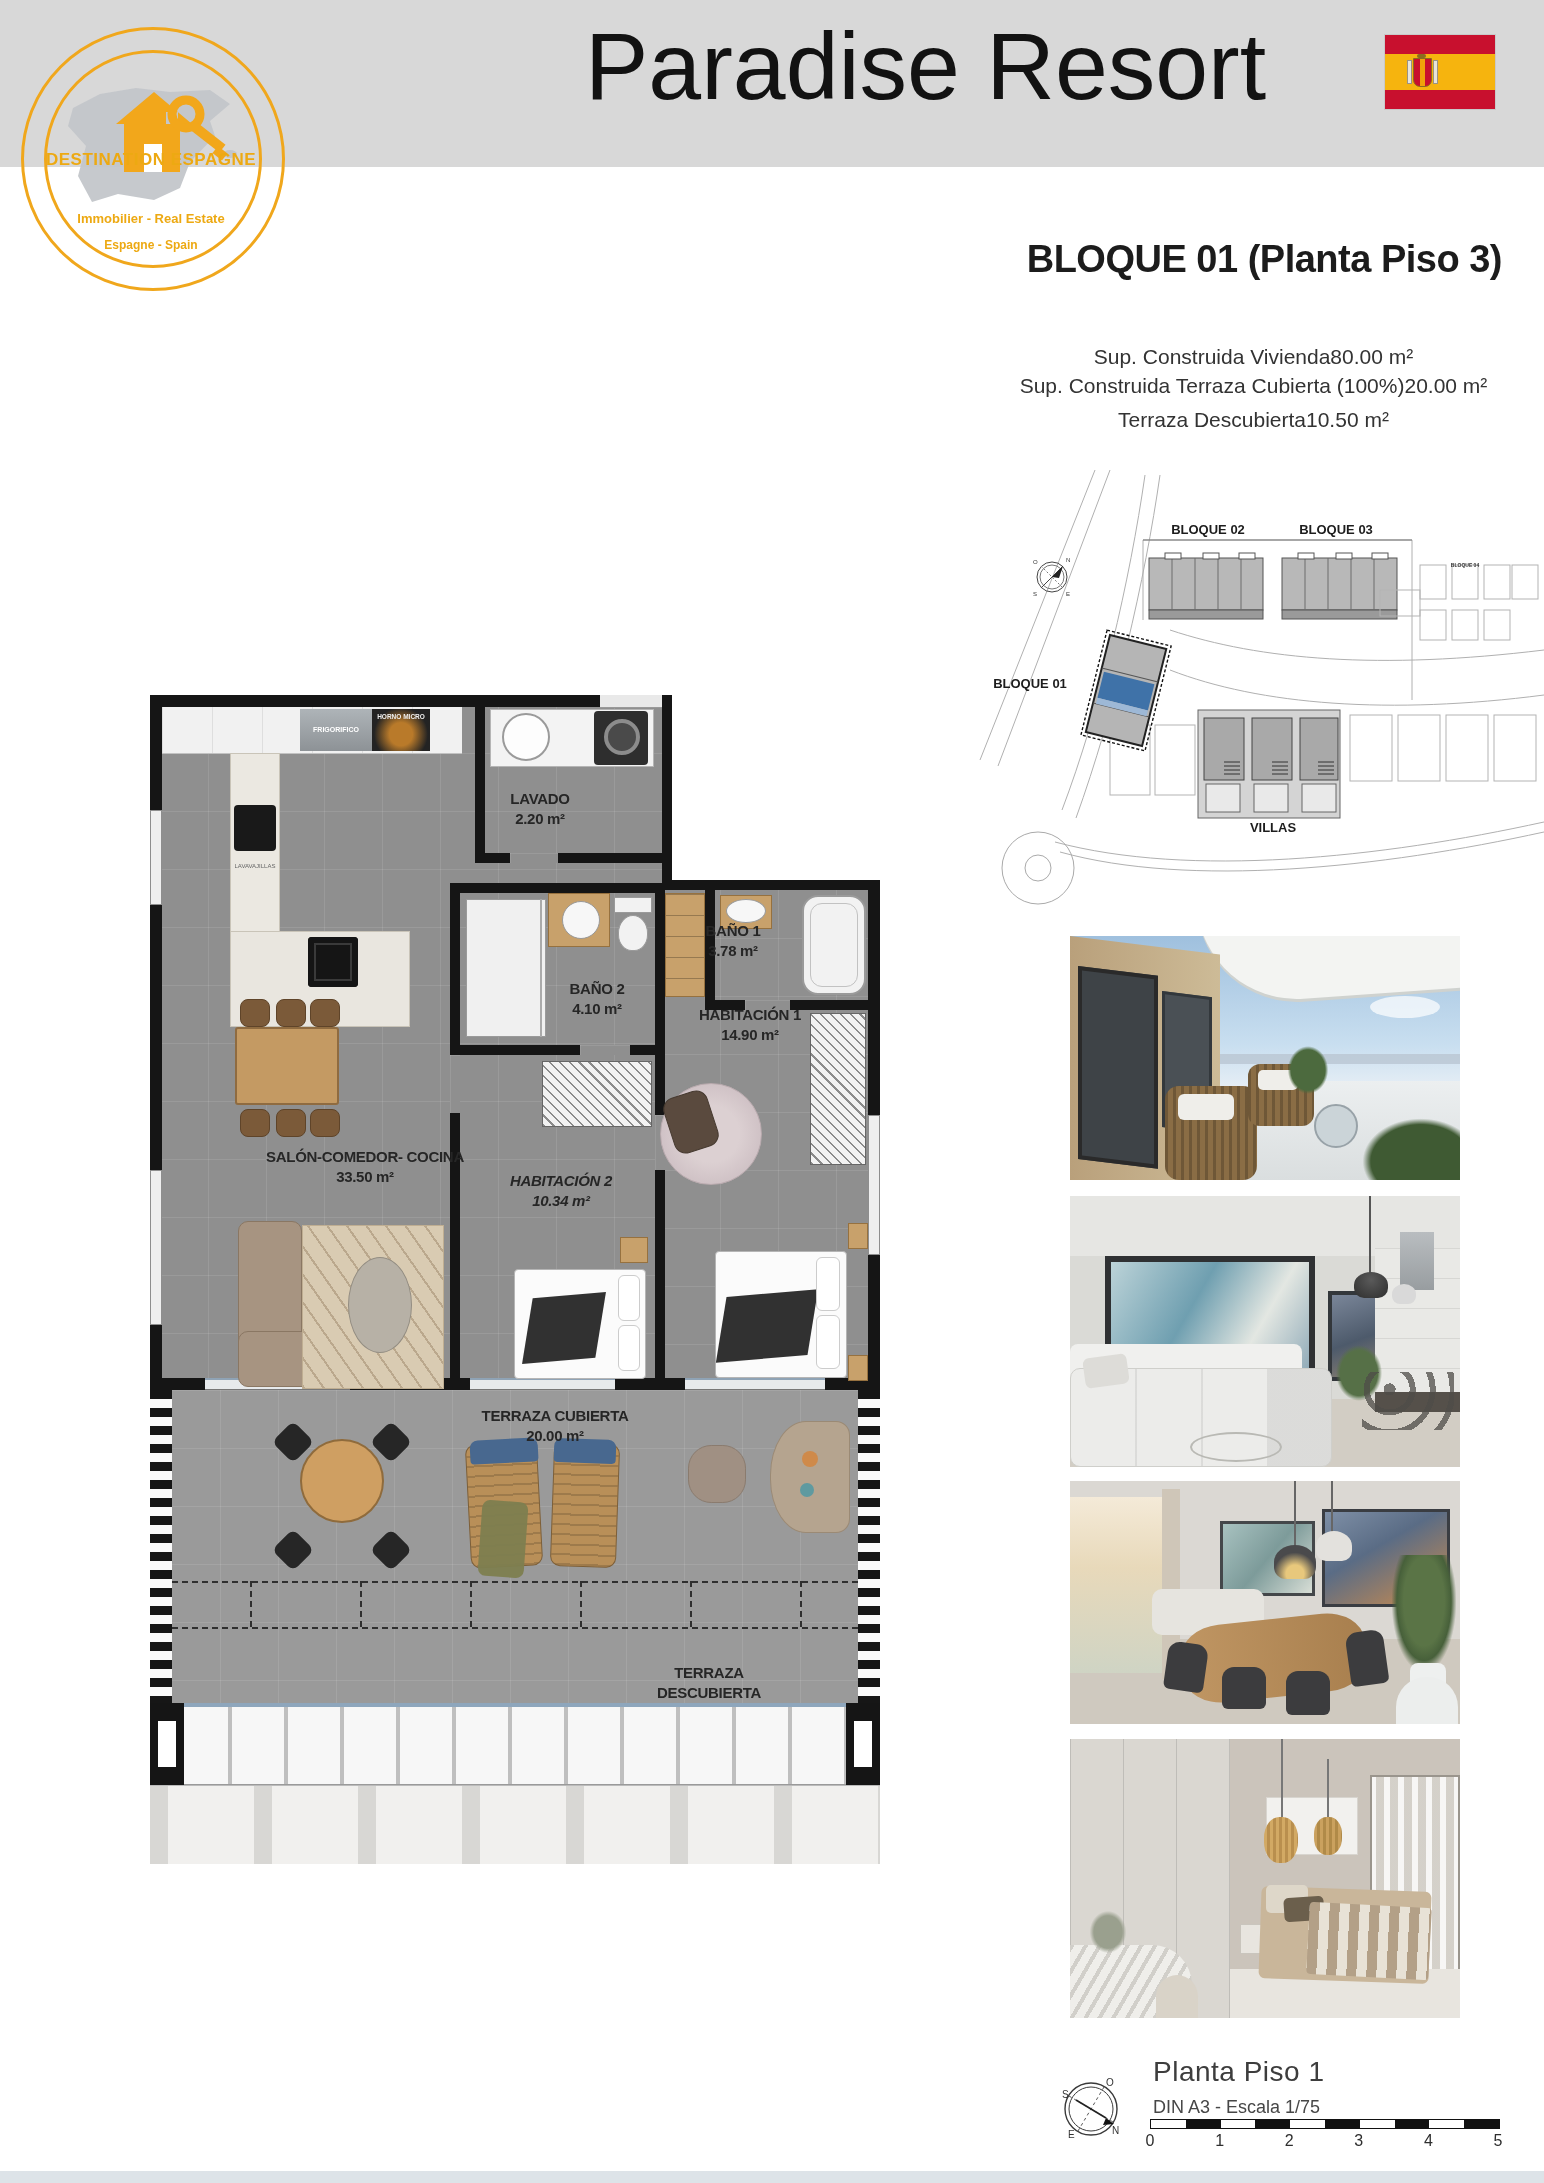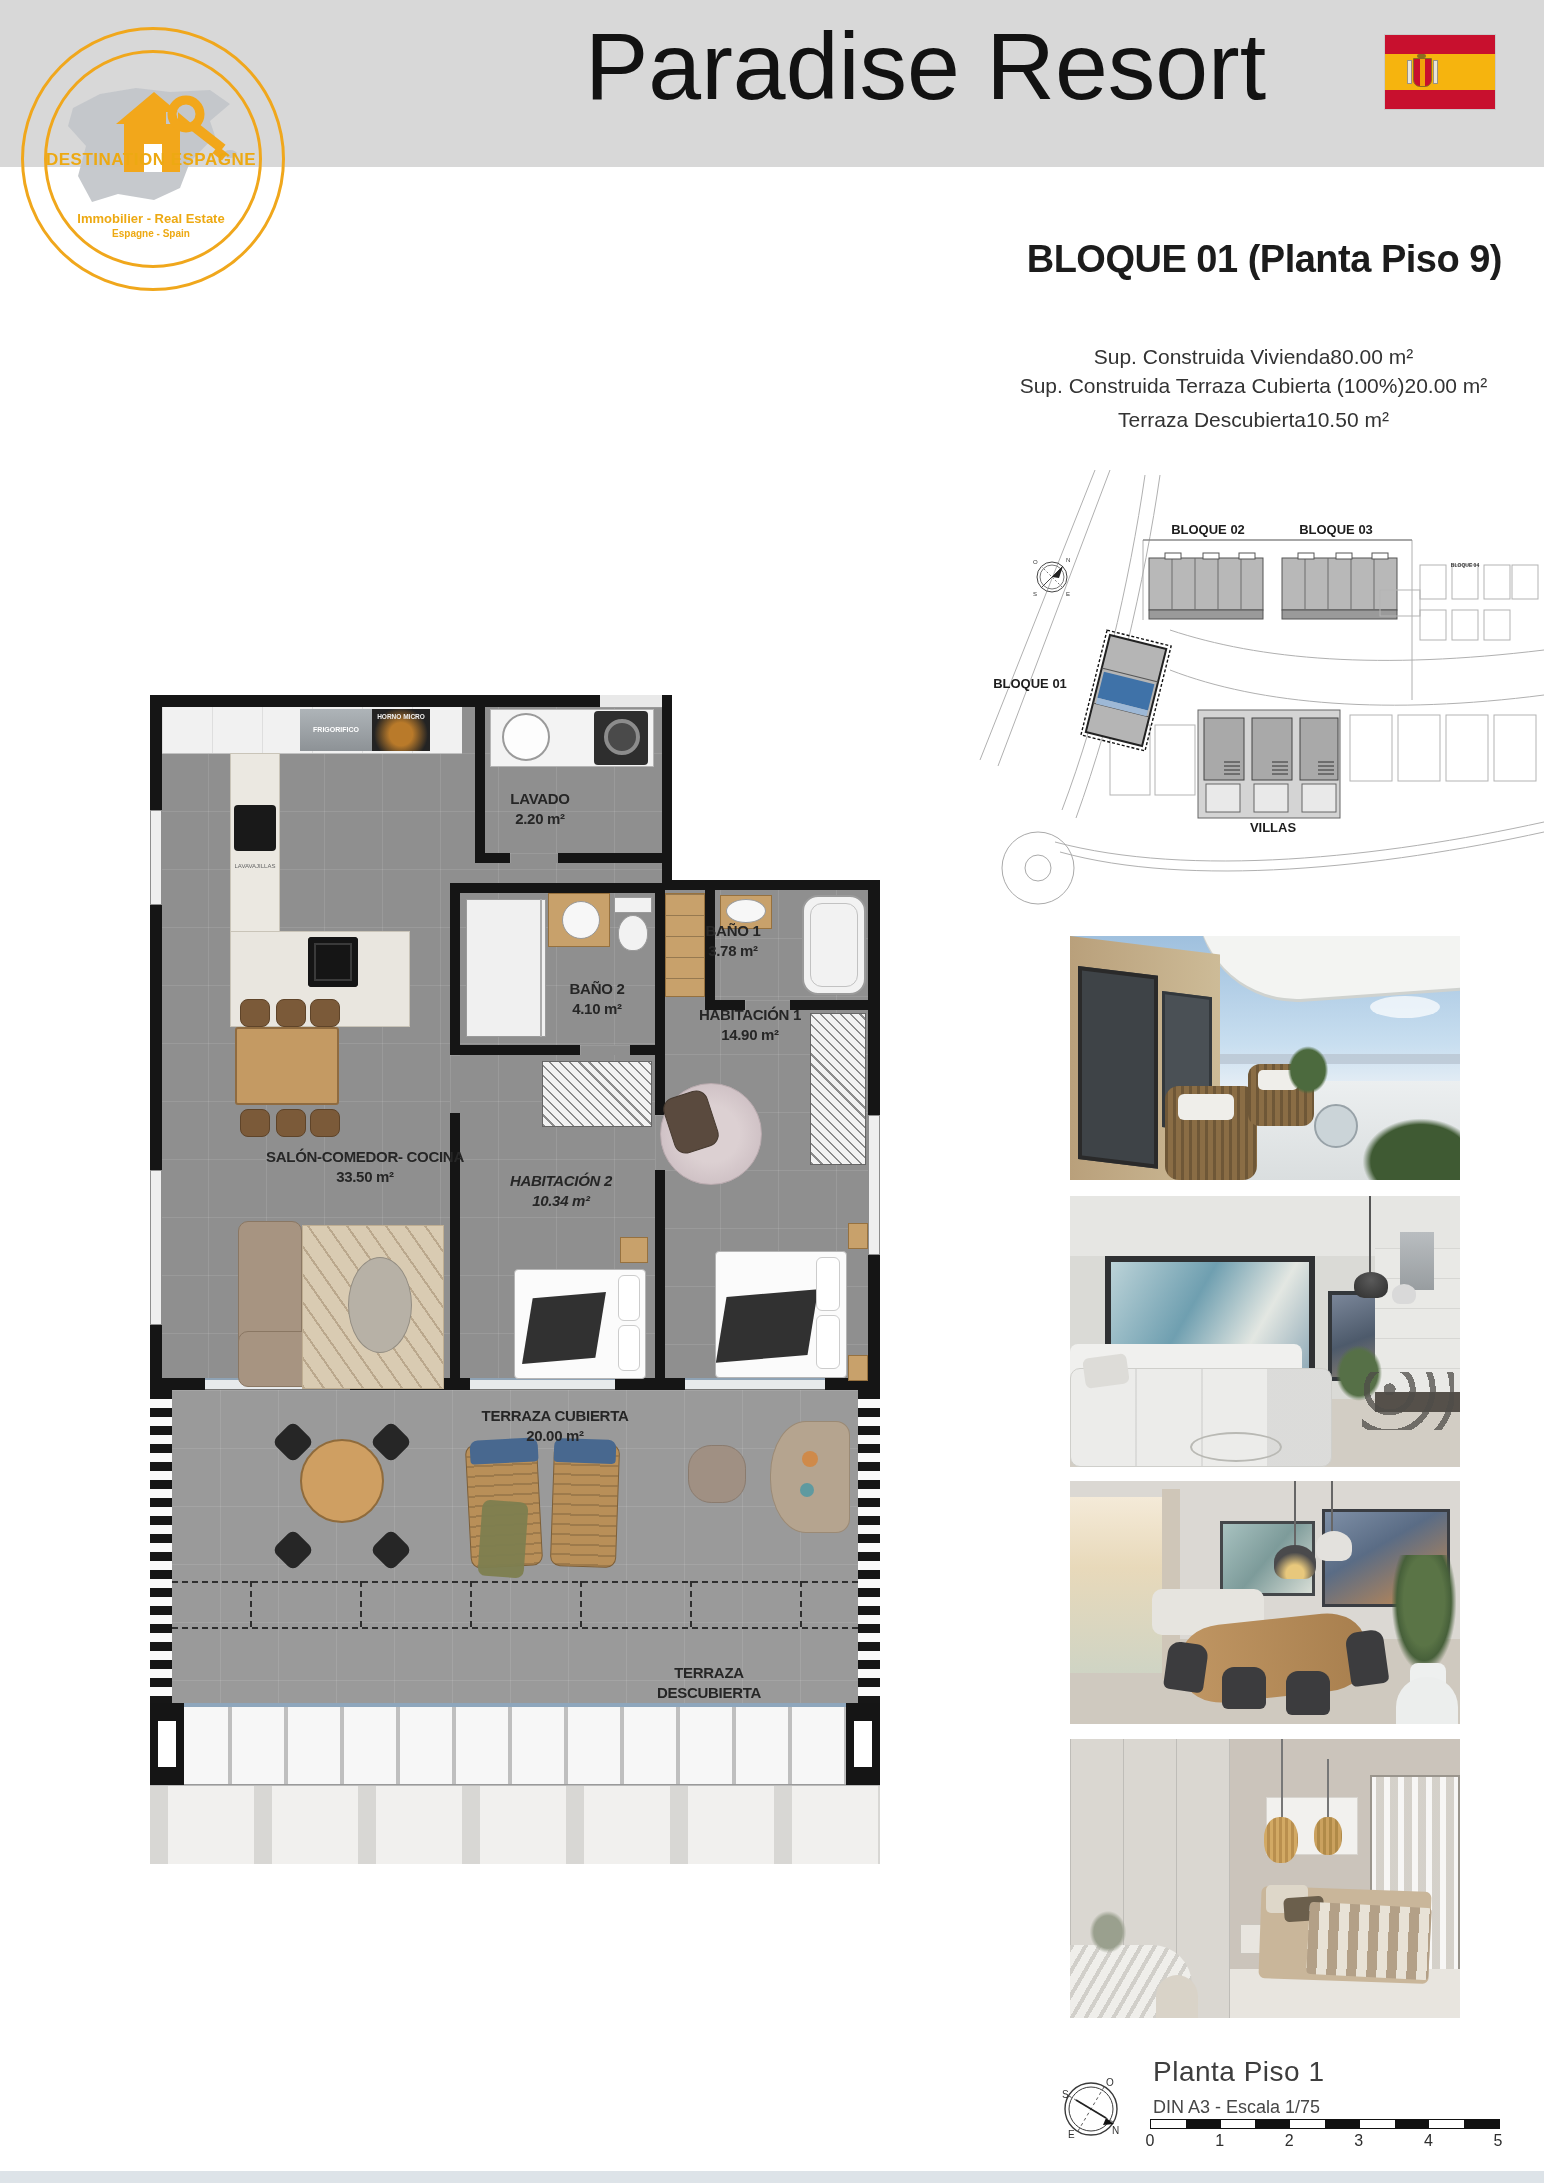--- a/index.html
+++ b/index.html
@@ -12,21 +12,21 @@
   .flag{left:1385px;top:35px;width:110px;height:74px;box-shadow:0 0 0 1px #c9c9c9;}
   .flag .r{width:110px;height:19px;background:#c8102e;}
   .flag .y{width:110px;height:36px;background:#f6b40e;position:relative;}
   .emblem{position:absolute;left:28px;top:4px;width:17px;height:27px;background:linear-gradient(90deg,#c8102e 0 34%,#f0a30a 34% 66%,#c8102e 66%);border:1px solid #8a6d1f;border-radius:0 0 7px 7px;}
   .emblem:before{content:"";position:absolute;left:3px;top:-5px;width:9px;height:4px;background:#8a6d1f;border-radius:2px;}
   .pillar{position:absolute;top:6px;width:3px;height:22px;background:#e8e4da;border:1px solid #9a9384;}
   .ringO{left:21px;top:27px;width:258px;height:258px;border:3px solid #f0a71c;border-radius:50%;}
   .ringI{left:44px;top:50px;width:212px;height:212px;border:3px solid #f0a71c;border-radius:50%;}
   .logo-brand{left:31px;top:150px;width:240px;text-align:center;font-weight:bold;font-size:17px;color:#eda912;letter-spacing:.5px;}
   .logo-tag{left:31px;top:211px;width:240px;text-align:center;font-weight:bold;font-size:13px;color:#eda912;}
-  .logo-sub{left:31px;top:228px;width:240px;text-align:center;font-weight:bold;font-size:10px;color:#eda912;}
+  .logo-sub{left:31px;top:238px;width:240px;text-align:center;font-weight:bold;font-size:12px;color:#eda912;}
   
   .bloque-heading{right:42px;top:238px;font-size:38px;font-weight:bold;color:#1c1c1c;white-space:nowrap;letter-spacing:-.5px;}
   .stable{left:1014px;top:342px;width:479px;font-size:21px;color:#333;}
   .stable .row{height:29px;line-height:29px;display:flex;justify-content:center;}
   .stable .row.b{font-weight:bold;color:#222;}
   .stable .row.last{margin-top:5px;}
   
   .fp{left:150px;top:695px;width:730px;height:1168px;}
   .floor{background-color:#8f8f8f;background-image:linear-gradient(rgba(255,255,255,.10) 1px,transparent 1px),linear-gradient(90deg,rgba(255,255,255,.10) 1px,transparent 1px);background-size:58px 58px;}
   .tfloor{background-color:#9a9a9a;background-image:linear-gradient(rgba(255,255,255,.10) 1px,transparent 1px),linear-gradient(90deg,rgba(255,255,255,.10) 1px,transparent 1px);background-size:58px 58px;}
@@ -84,21 +84,21 @@
     <g>
       <circle cx="128" cy="38" r="14" fill="none" stroke="#f2a71b" stroke-width="9"></circle>
       <rect x="136" y="44" width="40" height="10" fill="#f2a71b" transform="rotate(38 136 44)"></rect>
       <rect x="160" y="70" width="12" height="9" fill="#f2a71b" transform="rotate(38 160 70)"></rect>
     </g>
   </svg>
   <div class="abs logo-brand">DESTINATION ESPAGNE</div>
   <div class="abs logo-tag">Immobilier - Real Estate</div>
   <div class="abs logo-sub">Espagne - Spain</div>
 
-  <div class="abs bloque-heading">BLOQUE 01  (Planta Piso 9)</div>
+  <div class="abs bloque-heading">BLOQUE 01  (Planta Piso 3)</div>
   <div class="abs stable">
     <div class="row">
       <span>Sup. Construida Vivienda</span>
       <span>80.00 m²</span>
     </div>
     <div class="row">
       <span>Sup. Construida Terraza Cubierta (100%)</span>
       <span>20.00 m²</span>
     </div>
     <div class="row last">

